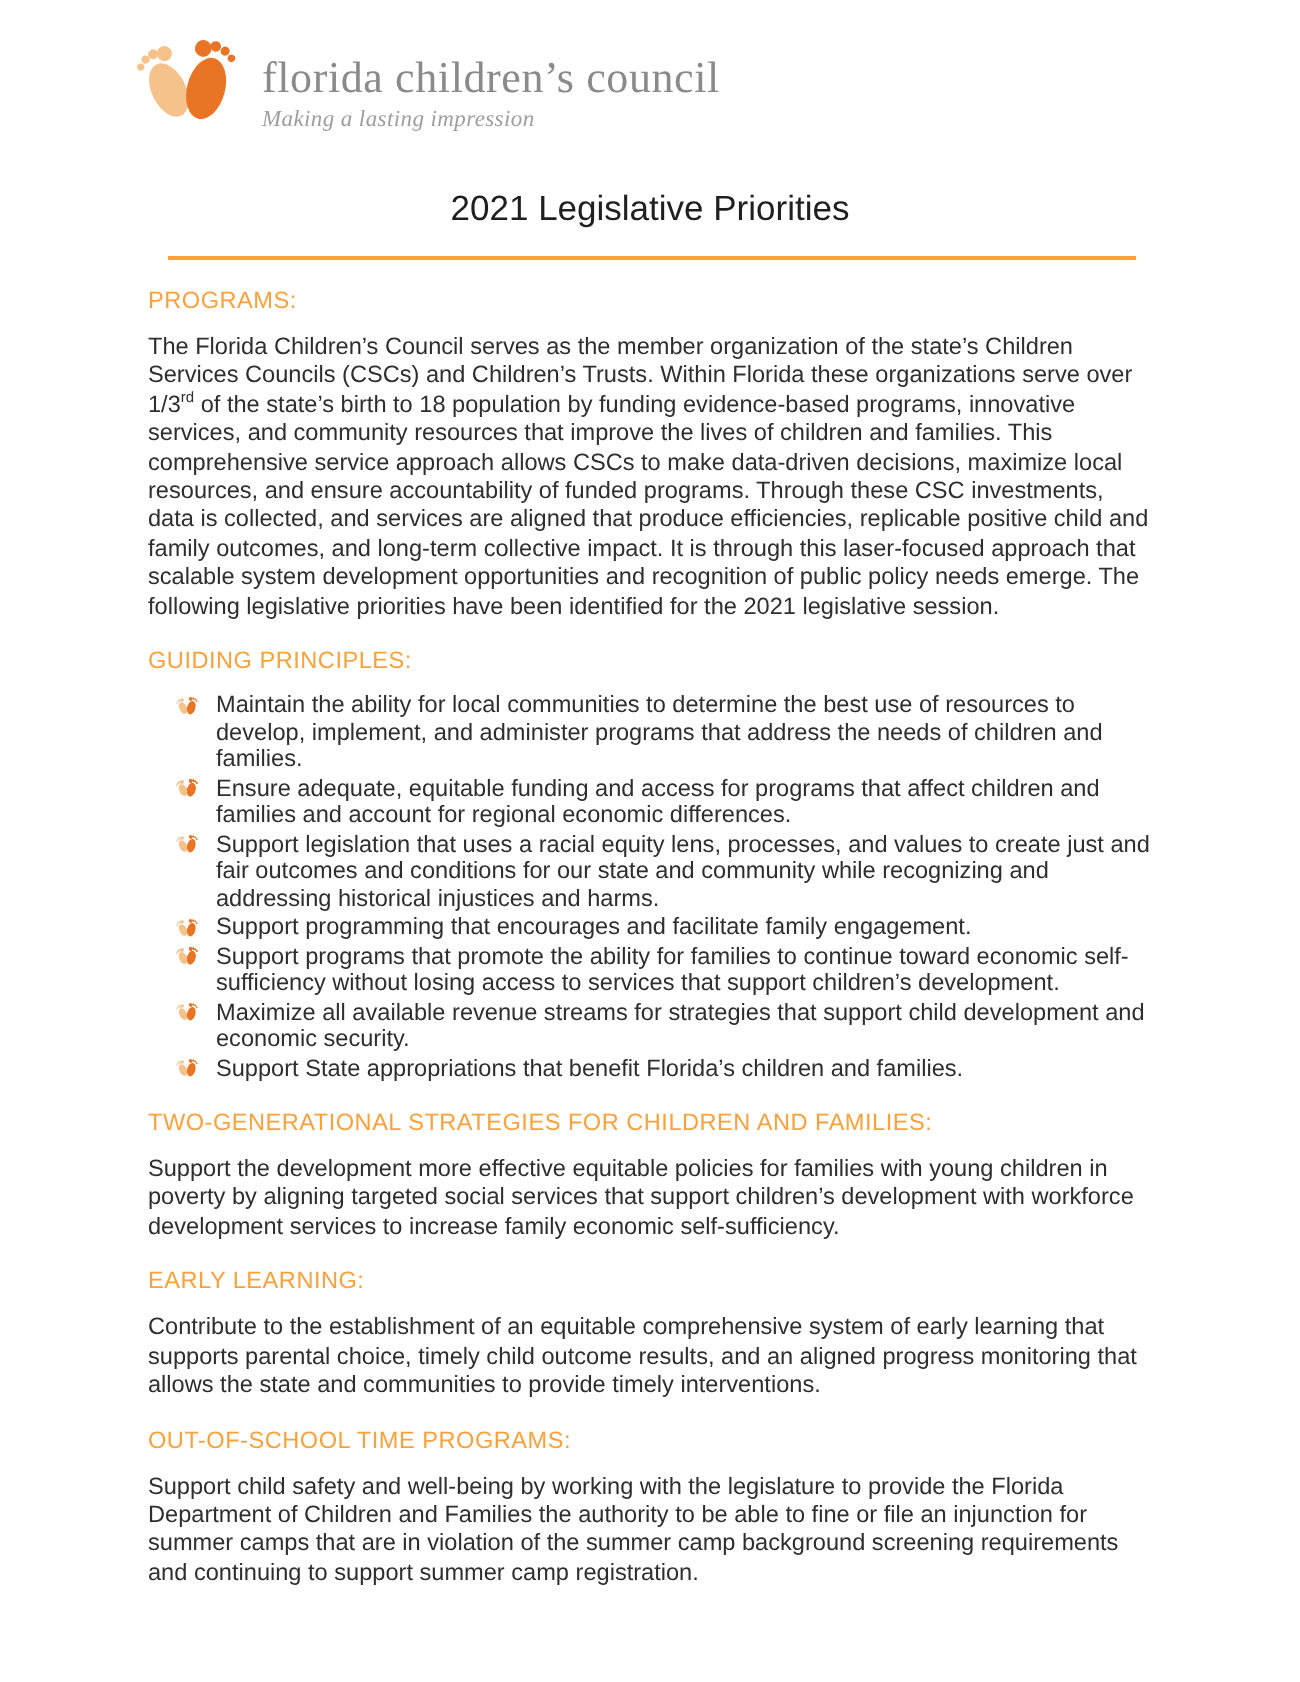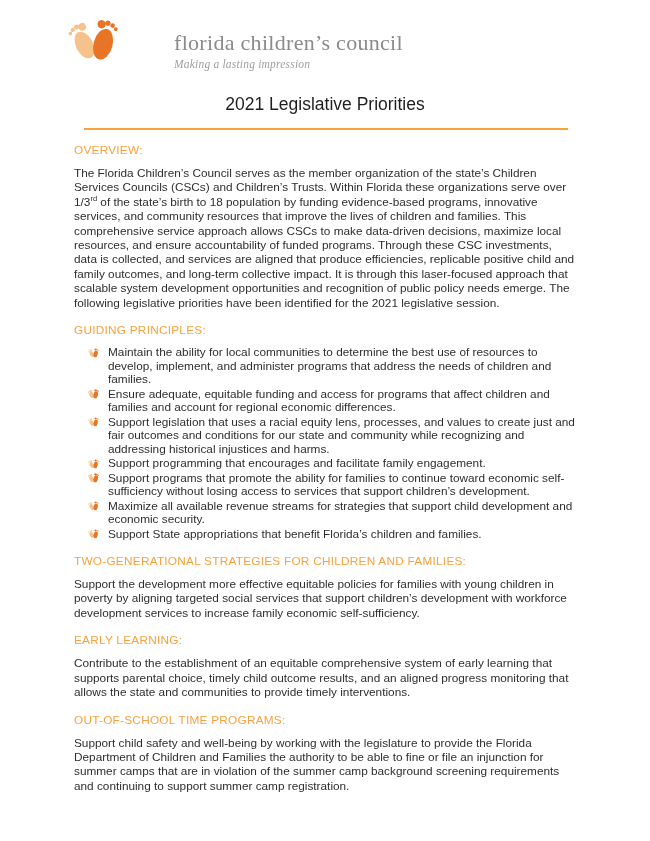--- a/index.html
+++ b/index.html
@@ -4,21 +4,21 @@
 <style>
   * { box-sizing: border-box; }
   html, body { margin: 0; padding: 0; background: #ffffff; }
   .page {
     width: 650px; height: 841px; margin: 0 auto; background: #ffffff;
     font-family: "Liberation Sans", sans-serif; color: #2e2e2e;
     position: relative; overflow: hidden;
   }
   
   .header { height: 80px; position: relative; }
-  .logo { position: absolute; top: 13px; left: 68px; display: flex; align-items: flex-end; gap: 43px; }
+  .logo { position: absolute; top: 13px; left: 68px; display: flex; align-items: center; }
   .logo-mark { flex: 0 0 auto; }
   .logo-text { margin-left: 8px; padding-top: 9px; }
   .org-name {
     font-family: "Liberation Serif", serif; font-size: 22px; line-height: 24px;
     color: #8a8a8a; letter-spacing: 0.3px;
   }
   .tagline {
     font-family: "Liberation Serif", serif; font-style: italic;
     font-size: 11.5px; color: #9e9e9e; margin-top: 3px; letter-spacing: 0.2px;
   }
@@ -81,21 +81,21 @@
         <div class="tagline">Making a lasting impression</div>
       </div>
     </div>
   </div>
 
   <h1 class="doc-title">2021 Legislative Priorities</h1>
   <hr class="title-rule">
 
   <div class="content">
 
-    <h2 class="section-heading">OVERVIEW:</h2>
+    <h2 class="section-heading">PROGRAMS:</h2>
     <p class="body-para"><span>The Florida Children’s Council serves as the member organization of the state’s Children Services Councils (CSCs) and Children’s Trusts. Within Florida these organizations serve over 1/3</span><sup class="ord">rd</sup><span> of the state’s birth to 18 population by funding evidence-based programs, innovative services, and community resources that improve the lives of children and families.  This comprehensive service approach allows CSCs to make data-driven decisions, maximize local resources, and ensure accountability of funded programs. Through these CSC investments, data is collected, and services are aligned that produce efficiencies, replicable positive child and family outcomes, and long-term collective impact. It is through this laser-focused approach that scalable system development opportunities and recognition of public policy needs emerge. The following legislative priorities have been identified for the 2021 legislative session.</span></p>
 
     <h2 class="section-heading">GUIDING PRINCIPLES:</h2>
     <ul class="principles">
       <li>
         <svg class="bullet-icon" viewBox="0 0 58 60" width="12" height="12.5">
             <use href="#footmark"></use>
           </svg>
         <span>Maintain the ability for local communities to determine the best use of resources to develop, implement, and administer programs that address the needs of children and families.</span>
       </li>

